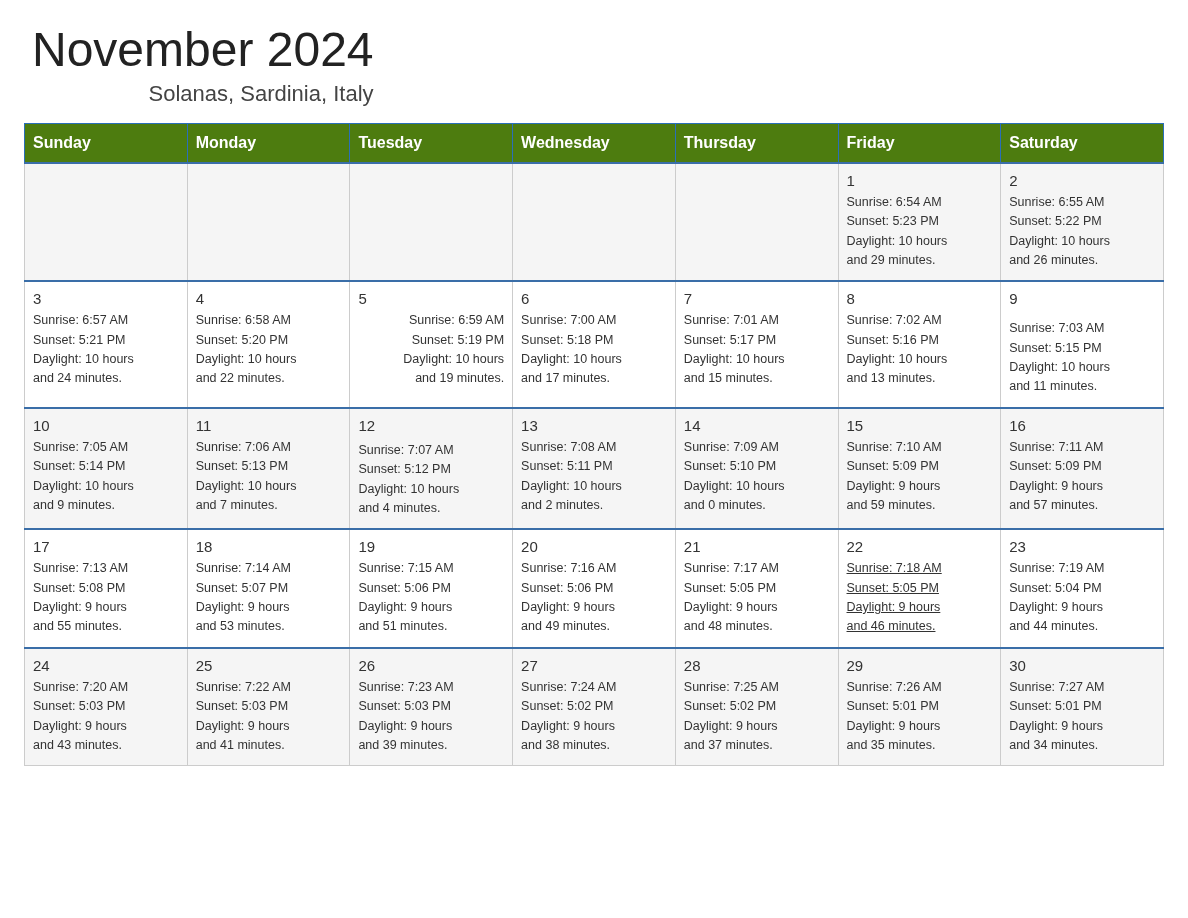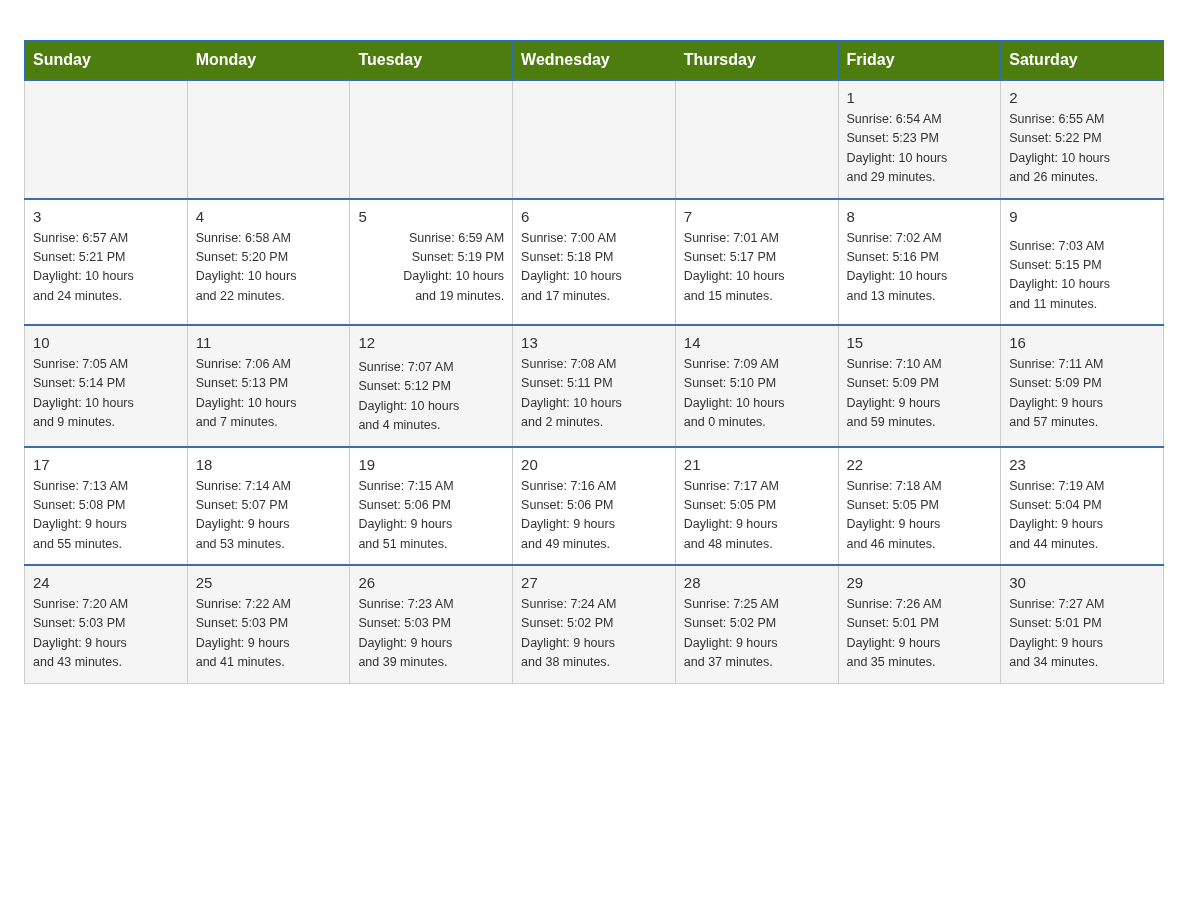--- a/index.html
+++ b/index.html
@@ -113,20 +113,22 @@
     
     .calendar tbody tr td {
       border-top: 2px solid #3a6ea8;
     }
   </style>
 </head>
 <body>
 
 <div class="header">
   <div class="title-section">
+    <div class="month-year">November 2024</div>
+    <div class="location">Solanas, Sardinia, Italy</div>
   </div>
 </div>
 
 <table class="calendar">
   <thead>
     <tr>
     <th>Sunday</th>
         <th>Monday</th>
         <th>Tuesday</th>
         <th>Wednesday</th>
@@ -290,21 +292,21 @@
         </td>
         <td>
           <span class="day-number">21</span>
           <div class="day-info" style="white-space: pre-line;">Sunrise: 7:17 AM
 Sunset: 5:05 PM
 Daylight: 9 hours
 and 48 minutes.</div>
         </td>
         <td>
           <span class="day-number">22</span>
-          <div class="day-info" style="white-space: pre-line;">Sunrise: 7:18 AM
+          <div class="day-info" style="white-space: pre-line; text-decoration: underline;">Sunrise: 7:18 AM
 Sunset: 5:05 PM
 Daylight: 9 hours
 and 46 minutes.</div>
         </td>
         <td>
           <span class="day-number">23</span>
           <div class="day-info" style="white-space: pre-line;">Sunrise: 7:19 AM
 Sunset: 5:04 PM
 Daylight: 9 hours
 and 44 minutes.</div>

